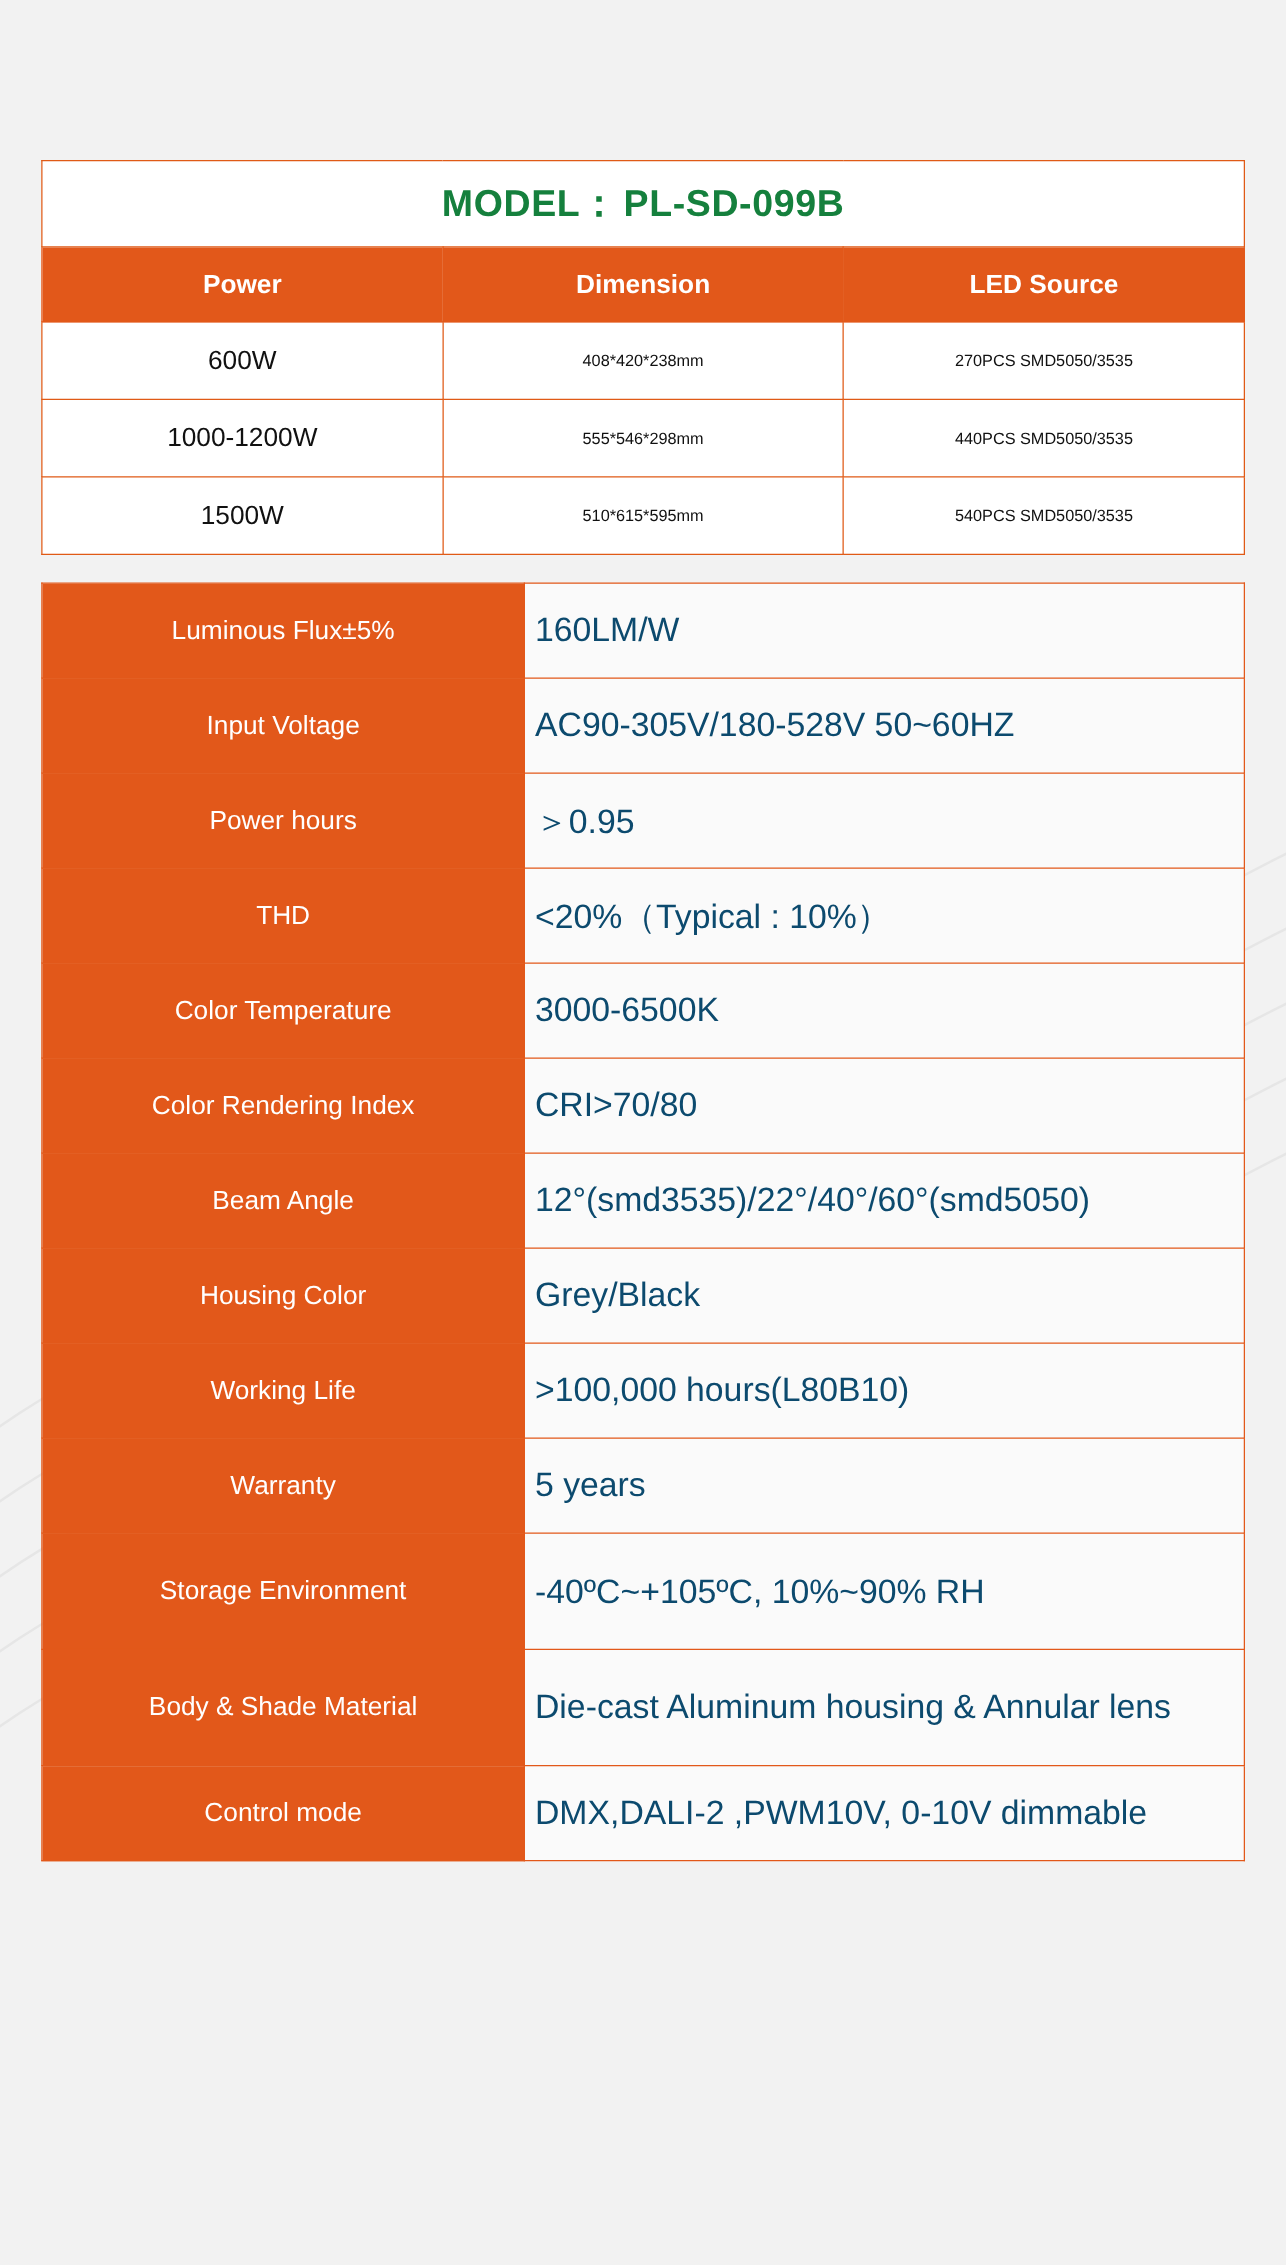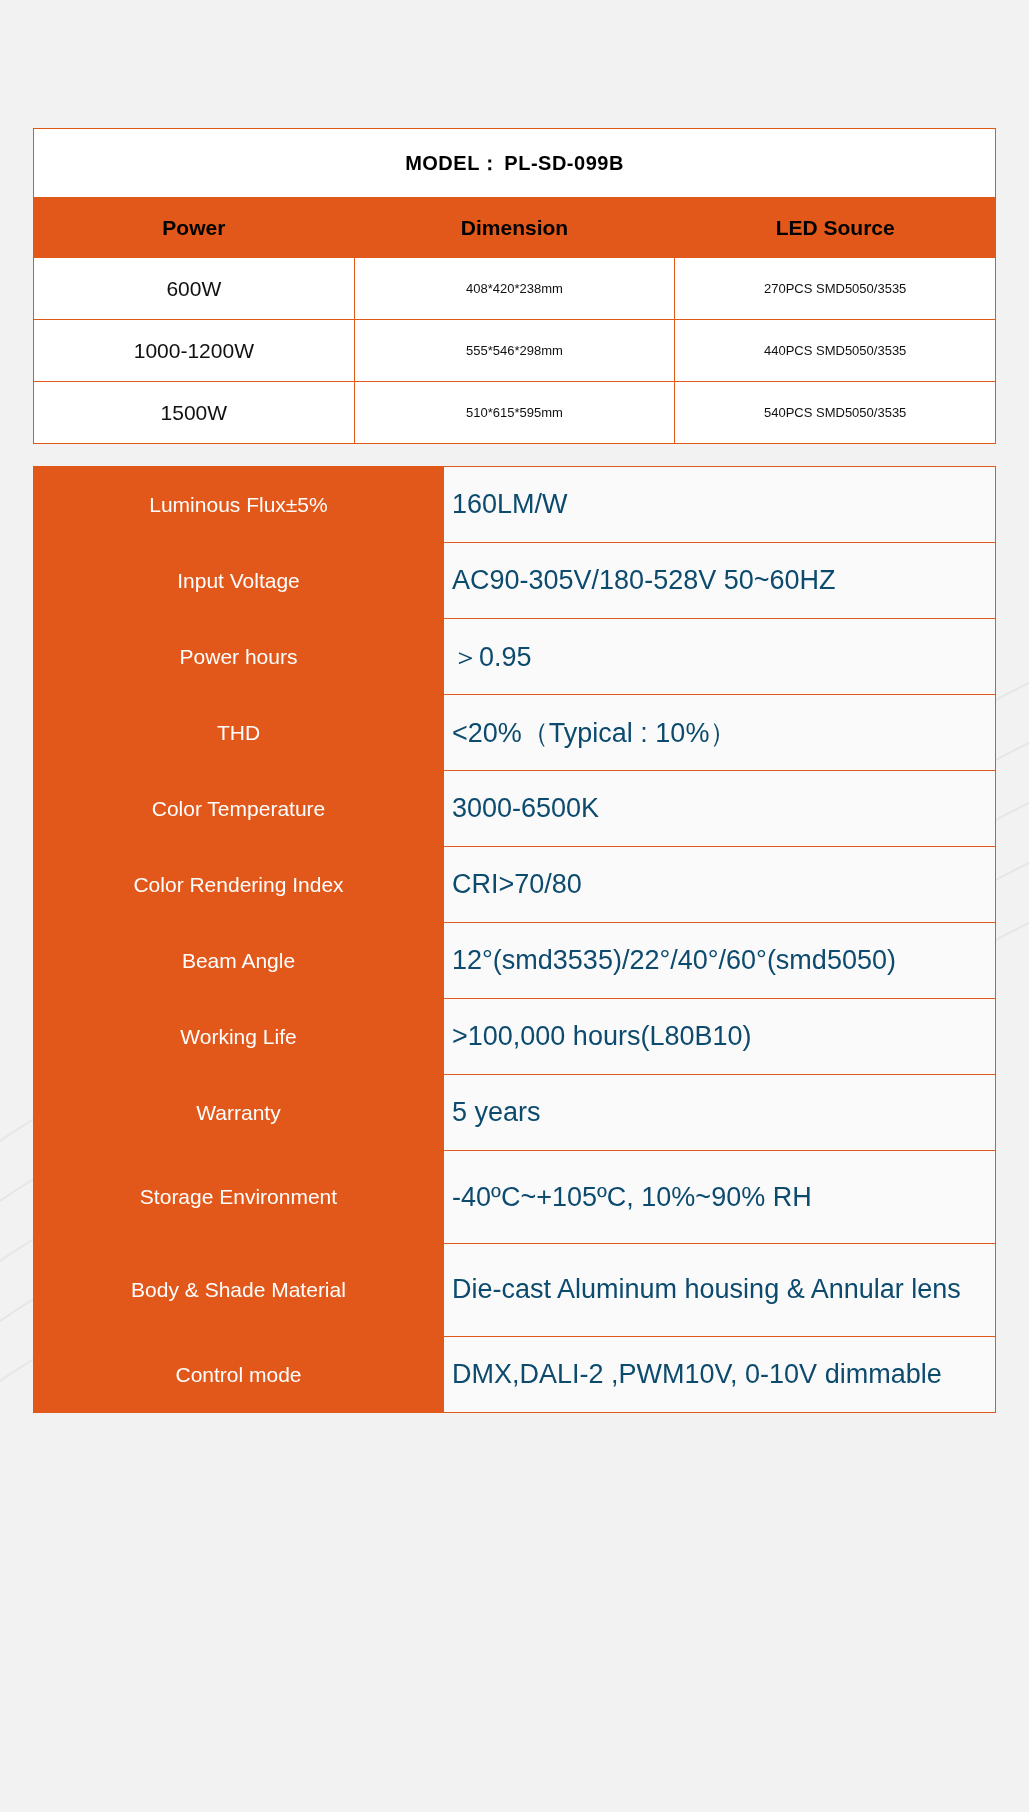--- a/index.html
+++ b/index.html
@@ -45,29 +45,29 @@
     border: 1px solid #e05a16;
     text-align: center;
     vertical-align: middle;
     background: #fff;
   }
   .model-title-cell {
     height: 68px;
     padding: 0;
   }
   .model-title {
-    color: #000000;
-    font-size: 20px;
+    color: #15803d;
+    font-size: 30px;
     font-weight: bold;
     letter-spacing: 0.5px;
   }
   .model-title .mt-label { margin-right: 4px; }
   .model-head td {
     background: #e2581a;
-    color: #000000;
+    color: #ffffff;
     font-size: 21px;
     font-weight: bold;
     height: 57px;
     border-color: #e2581a;
   }
   .model-row td {
     height: 59px;
     font-size: 20px;
     color: #111;
   }
@@ -86,21 +86,21 @@
   .spec-table td {
     border: 1px solid #e2581a;
     vertical-align: middle;
   }
   .spec-table td.k {
     background: #e2581a;
     color: #ffffff;
     text-align: center;
     font-size: 21px;
     width: 373px;
-    padding: 4px 18px;
+    padding: 4px 6px;
   }
   .spec-table td.v {
     background: #fafafa;
     color: #0c4a6e;
     text-align: left;
     padding: 4px 8px;
     font-size: 27px;
   }
   .spec-table tr.r td { height: 67px; }
   .spec-table tr.tall td { height: 84px; }
@@ -179,20 +179,24 @@
     </tr>
     <tr class="r">
       <td class="k">Color Rendering Index</td>
       <td class="v">CRI&gt;70/80</td>
     </tr>
     <tr class="r">
       <td class="k">Beam Angle</td>
       <td class="v sz-23">12°(smd3535)/22°/40°/60°(smd5050)</td>
     </tr>
     <tr class="r">
+      <td class="k">Housing Color</td>
+      <td class="v">Grey/Black</td>
+    </tr>
+    <tr class="r">
       <td class="k">Working Life</td>
       <td class="v sz-26">&gt;100,000 hours(L80B10)</td>
     </tr>
     <tr class="r">
       <td class="k">Warranty</td>
       <td class="v">5 years</td>
     </tr>
     <tr class="tall">
       <td class="k">Storage Environment</td>
       <td class="v sz-25">-40ºC~+105ºC, 10%~90% RH</td>

